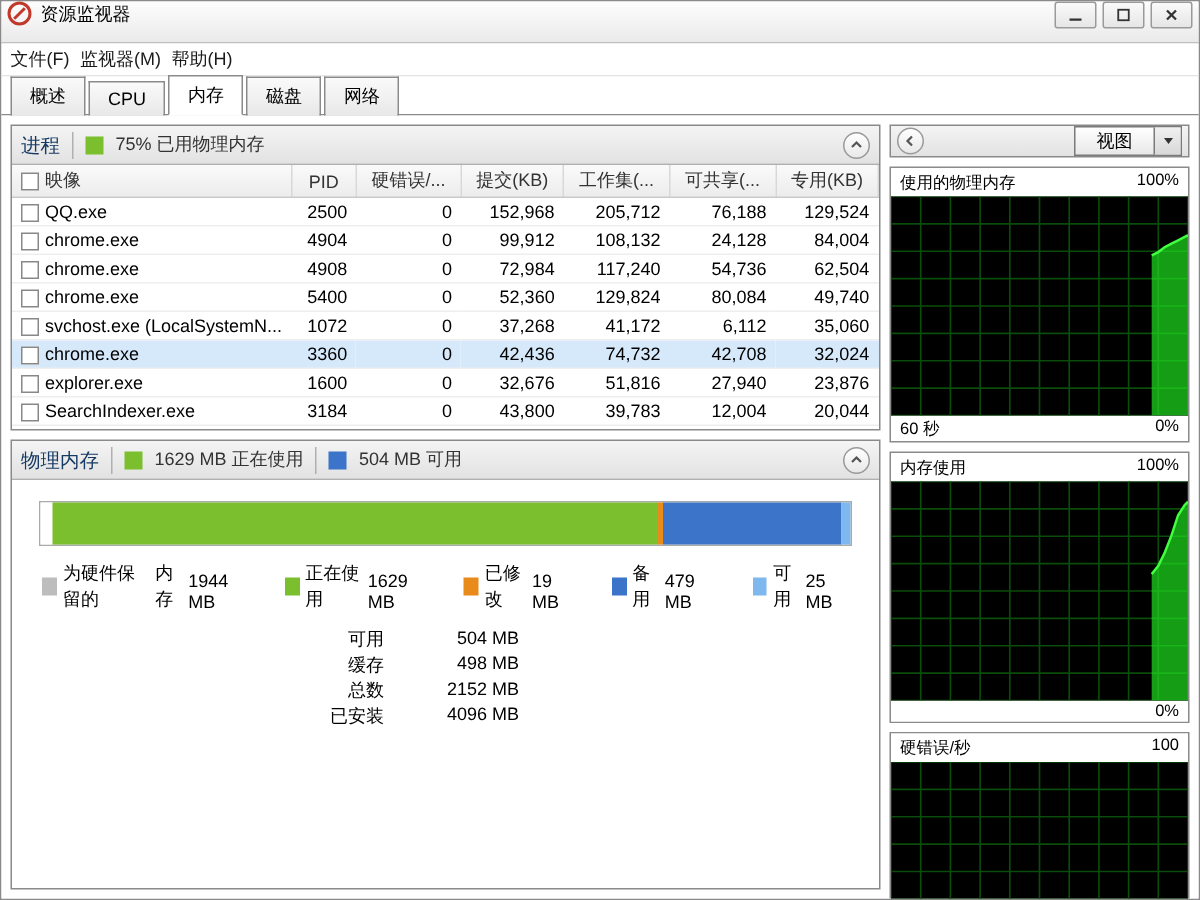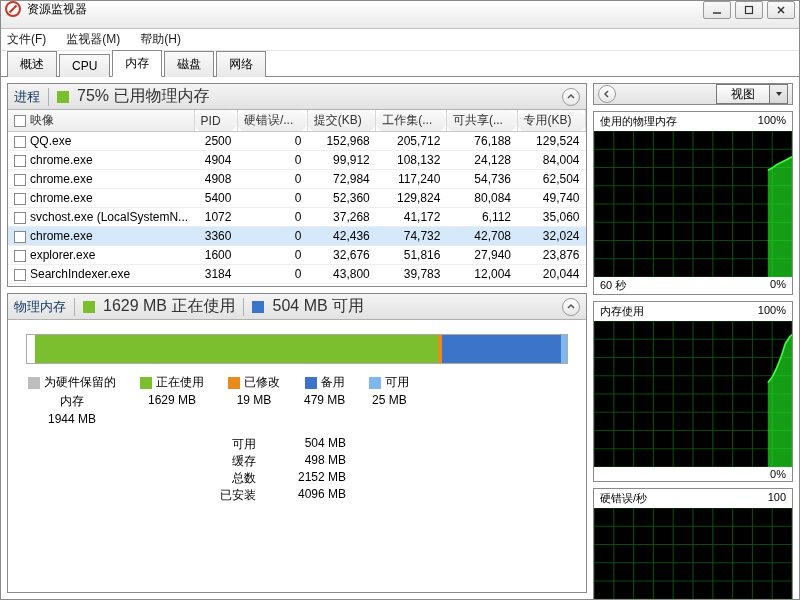--- a/index.html
+++ b/index.html
@@ -6,49 +6,49 @@
 body { font-family: "Microsoft YaHei", "SimSun", Tahoma, sans-serif; font-size: 12px; background: #fff; color: #000; }
 .window { width: 800px; height: 600px; border: 1px solid #8a8a8a; background: #fff; display: flex; flex-direction: column; }
 .titlebar { height: 28px; background: linear-gradient(#fdfdfd,#eaeaea); border-bottom: 1px solid #bfbfbf; display: flex; padding: 0 4px; }
 .titlebar .icon { width: 16px; height: 16px; border: 2px solid #c0392b; border-radius: 50%; position: relative; margin-right: 6px; }
 .titlebar .icon::before { content:""; position:absolute; width:10px; height:2px; background:#c0392b; top:5px; left:1px; transform:rotate(-45deg);}
 .titlebar .title { flex: 0 0 auto; }
 .titlebar .spacer { flex: 1; }
 .winbtns { display: flex; gap: 4px; }
 .winbtn { width: 28px; height: 18px; border: 1px solid #9a9a9a; border-radius: 2px; background: linear-gradient(#fafafa,#e6e6e6); display: flex; align-items: center; justify-content: center; font-size: 11px; color:#333; }
 .winbtn svg { width: 10px; height: 10px; }
-.menubar { height: 22px; display: flex; align-items: center; padding: 0 6px; gap: 20px; background:#fff; color:#1a1a1a; border-bottom:1px solid #e4e4e4;}
+.menubar { height: 22px; display: flex; align-items: center; padding: 0 6px; gap: 7px; background:#fff; color:#1a1a1a; border-bottom:1px solid #e4e4e4;}
 .menubar span { cursor: default; }
 .tabs { height: 26px; display: flex; align-items: flex-end; padding-left: 6px; gap: 0; border-bottom: 1px solid #8a8a8a; background:#fff;}
 .tab { padding: 4px 12px; border: 1px solid #8a8a8a; border-bottom: none; background: linear-gradient(#fafafa,#e8e8e8); margin-right: 2px; position: relative; top:1px;}
 .tab.active { background: #fff; border-bottom: 1px solid #fff; }
 .content { flex: 1; display: flex; padding: 6px; gap: 6px; background: #fff; overflow: hidden; }
 .left { flex: 1; display: flex; flex-direction: column; gap: 6px; }
 .right { width: 200px; display: flex; flex-direction: column; gap: 6px; }
 .panel { border: 1px solid #8a8a8a; background: #fff; display: flex; flex-direction: column; }
 .panelhead { height: 26px; background: linear-gradient(#f4f4f4,#e2e2e2); border-bottom: 1px solid #b0b0b0; display: flex; align-items: center; padding: 0 6px; gap: 8px; font-size: 13px; color:#0a3a6a; }
 .panelhead .htitle { color:#163a63; font-weight: normal; }
 .panelhead .sep { width:1px; height:18px; background:#b0b0b0; }
 .panelhead .sq { width:12px; height:12px; display:inline-block; }
-.panelhead .sub { color:#333; font-size:16px;}
+.panelhead .sub { color:#333; font-size:12px;}
 .panelhead .spacer { flex:1; }
 .chev { width:18px; height:18px; border:1px solid #9a9a9a; border-radius:50%; background:linear-gradient(#fff,#e8e8e8); display:flex; align-items:center; justify-content:center; }
 .chev svg { width:10px; height:10px; }
 .table { width: 100%; border-collapse: collapse; }
 .table th, .table td { padding: 2px 6px; font-size: 12px; text-align: right; border-bottom: 1px solid #eee; white-space: nowrap; }
 .table th { background: linear-gradient(#fafafa,#ececec); border-bottom:1px solid #c8c8c8; border-right:1px solid #d8d8d8; color:#333; font-weight:normal; text-align:left;}
-.table th.r { text-align:left;border-radius:10px;}
+.table th.r { text-align:center;}
 .table td.l, .table th.l { text-align: left; }
 .table tr.sel td { background:#d6e9fb; }
 .chk { width:12px; height:12px; border:1px solid #888; display:inline-block; vertical-align:middle; margin-right:4px; background:#fff;}
 .panelbody { padding: 8px; }
 .membar { height: 30px; border:1px solid #aaa; display:flex; margin: 6px 10px 10px 10px;}
 .membar div { height:100%; }
 .legend { display:flex; gap: 24px; padding: 0 12px; font-size:12px;}
-.legend .item { display:flex; flex-direction:column; align-items:center; gap:2px;}
+.legend .item { display:flex; align-items:flex-end; gap:2px;}
 .legend .row1 { display:flex; align-items:center; gap:4px;}
 .legend .sq { width:12px; height:12px; display:inline-block;}
 .stats { margin: 10px 0 0 200px; font-size:12px;}
 .stats .srow { display:flex; gap: 20px; }
 .stats .slab { width: 40px; text-align:right;}
 .stats .sval { width: 70px; text-align:right;}
 .right .toolbar { height:26px; border:1px solid #8a8a8a; background:linear-gradient(#f4f4f4,#e2e2e2); display:flex; align-items:center; padding:0 4px; gap:4px;}
 .right .toolbar .spacer { flex:1;}
 .dropdown { border:1px solid #7a7a7a; background:linear-gradient(#fff,#e8e8e8); height:20px; display:flex; align-items:center;}
 .dropdown .lab { padding:10px 14px;}

